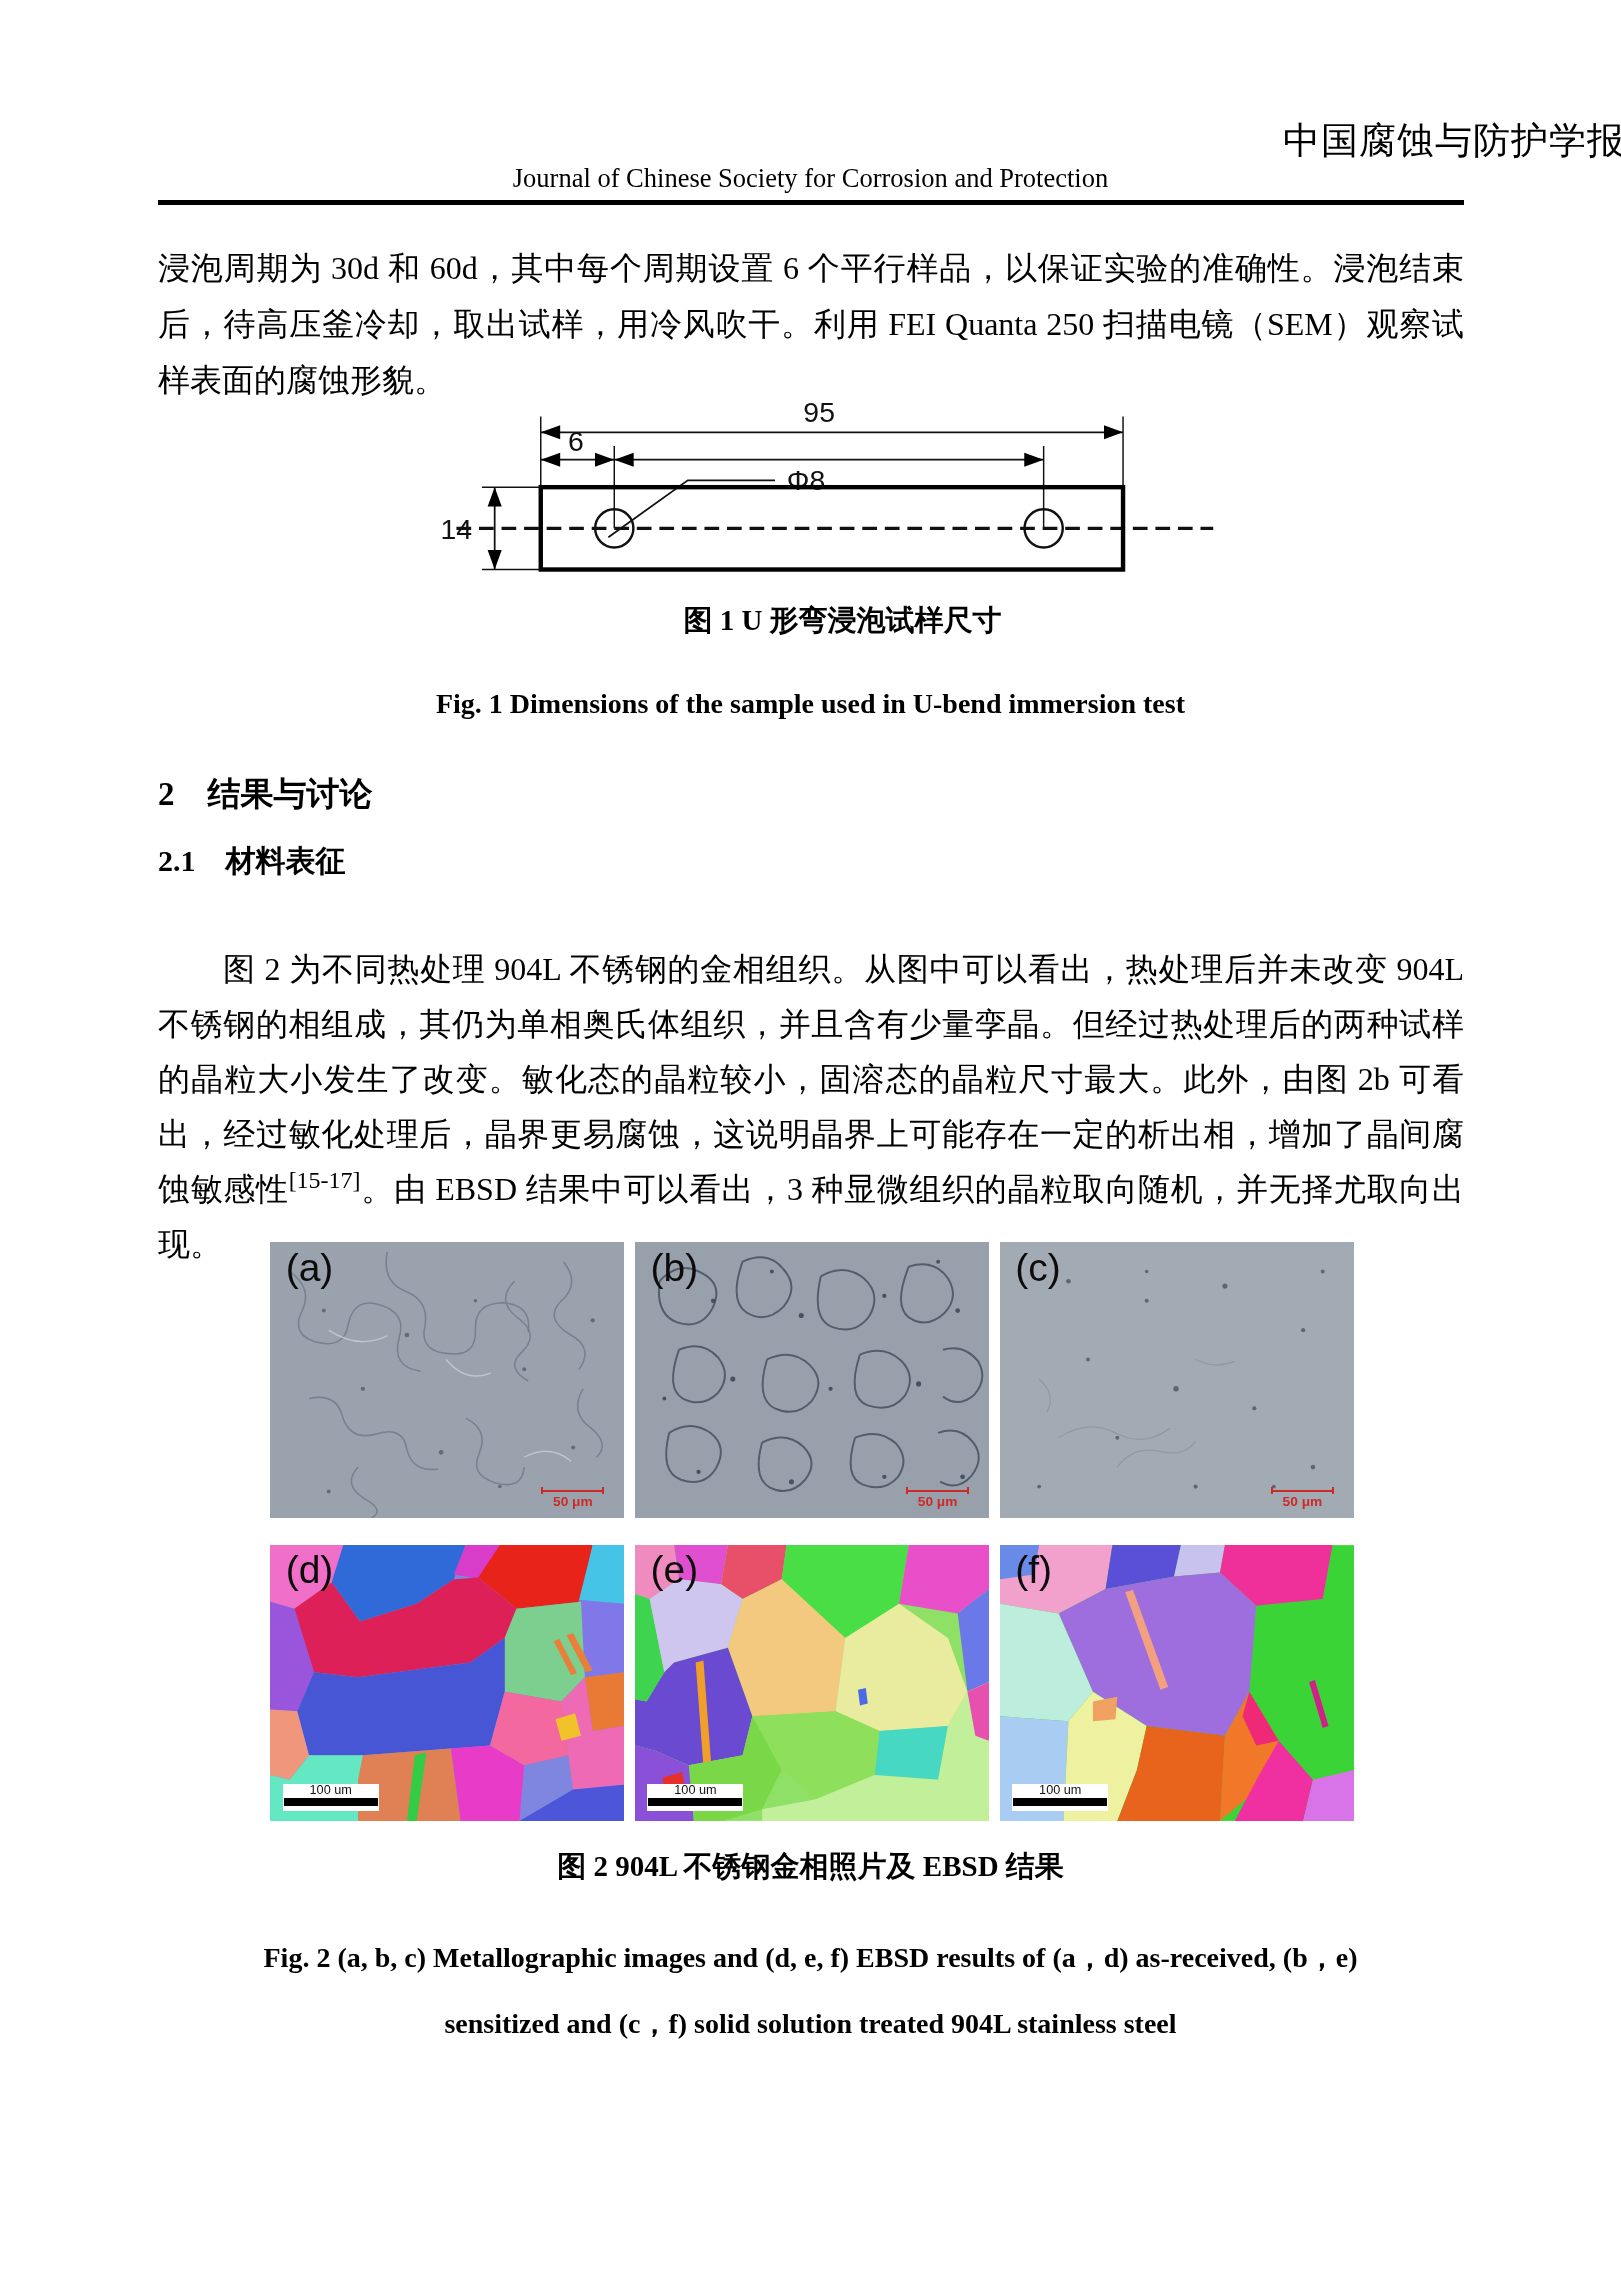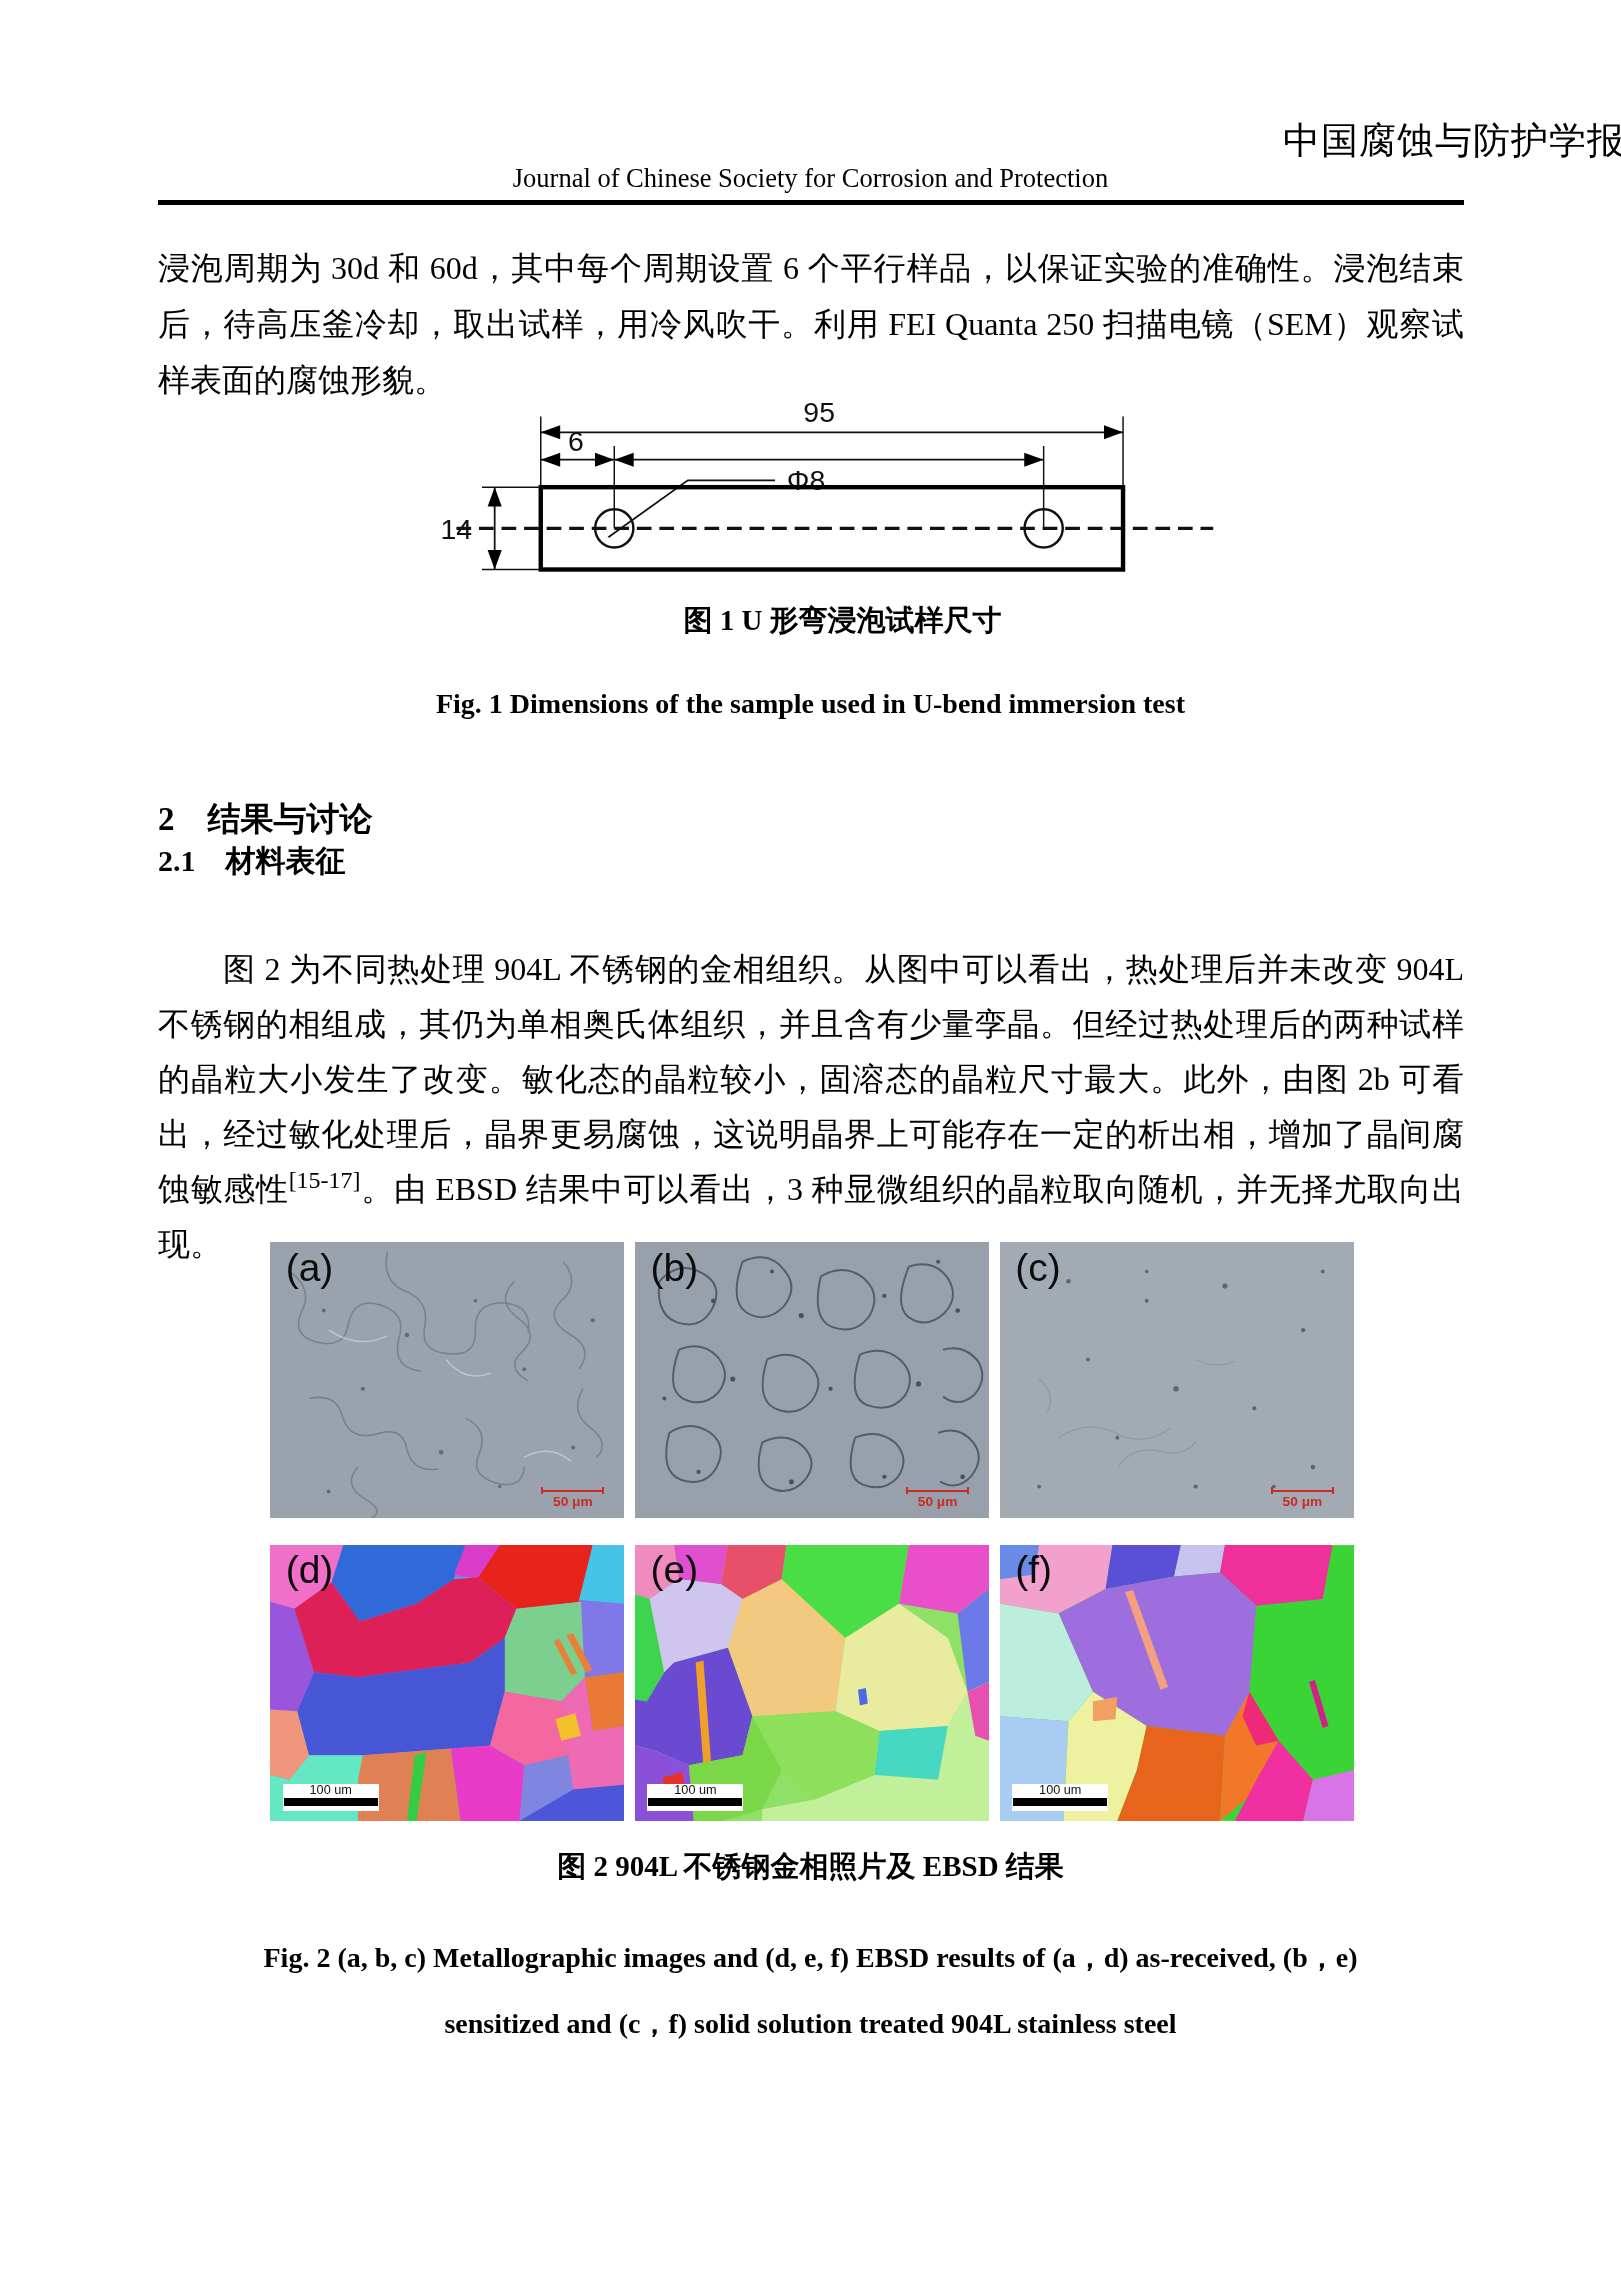--- a/index.html
+++ b/index.html
@@ -9,21 +9,21 @@
   .jtitle{position:absolute;top:116px;left:4px;width:100%;text-align:right;
           font-size:37px;letter-spacing:1px;}
   .jsub{position:absolute;top:163px;left:0;width:100%;text-align:center;font-size:26.5px;}
   .hrule{position:absolute;top:200px;left:158px;width:1306px;height:4.9px;background:#000;}
   
   .para{position:absolute;left:158px;width:1306px;font-size:32px;line-height:56px;
         text-align:justify;text-justify:inter-character;}
   .p1{top:208px;}
   .p2{top:910px;line-height:55px;text-indent:65px;}
   .p2 sup{font-size:24px;vertical-align:super;line-height:0;}
-  .h2{position:absolute;left:158px;top:772px;font-size:33px;font-weight:bold;margin-top:25px;}
+  .h2{position:absolute;left:158px;top:772px;font-size:33px;font-weight:bold;}
   .h21{position:absolute;left:158px;top:841px;font-size:30px;font-weight:bold;}
   
   .cap{position:absolute;left:0;width:100%;text-align:center;font-weight:bold;font-size:29px;}
   .cap1zh{top:601px;padding-left:32px;}
   .cap1en{top:688px;font-size:28px;}
   .cap2zh{top:1847px;}
   .cap2en1{top:1939px;font-size:28px;}
   .cap2en2{top:2005px;font-size:28px;}
   
   .fig1{position:absolute;left:429px;top:390px;width:796px;height:212px;}

